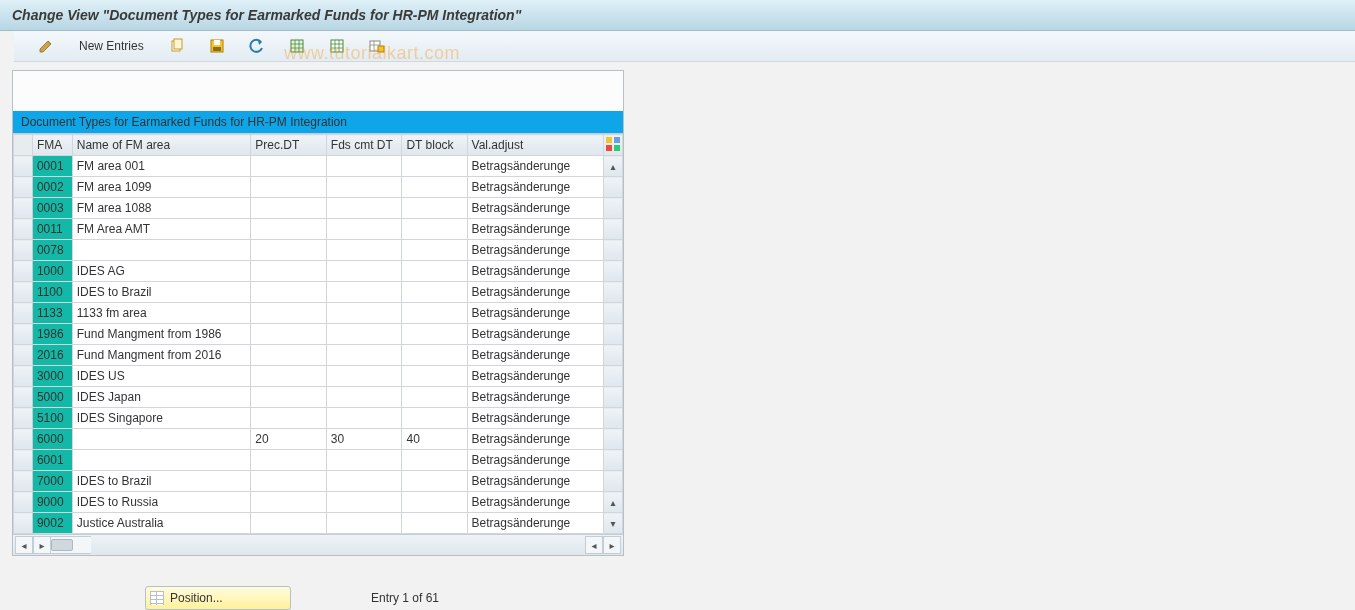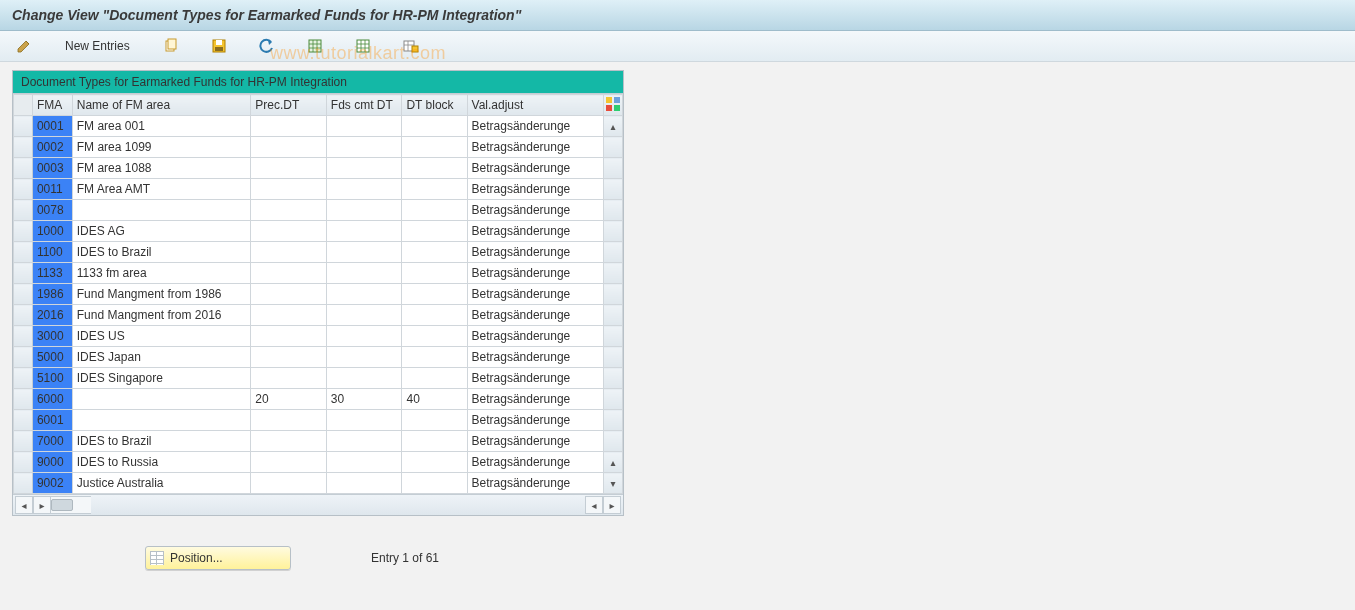--- a/index.html
+++ b/index.html
@@ -30,23 +30,24 @@
     color: #3a3a3a;
   }
 
   
   .toolbar {
     background: linear-gradient(to bottom, #f4f8fb 0%, #e2ecf2 100%);
     border-bottom: 1px solid #cfd8de;
     height: 30px;
     display: flex;
     align-items: center;
-    padding: 0 8px;
-    gap: 16px;
+    padding: 0 16px;
+    gap: 8px;
     position: relative;
+    margin-left: 14px;
   }
   .toolbar .tb-btn {
     display: inline-flex;
     align-items: center;
     justify-content: center;
     height: 22px;
     min-width: 22px;
     padding: 0 4px;
     border: 1px solid transparent;
     border-radius: 3px;
@@ -79,25 +80,26 @@
   
   .main {
     padding: 8px 12px;
   }
   .table-wrap {
     border: 1px solid #b7c0c7;
     width: 610px;
     background: #fcfcfc;
   }
   .table-caption {
-    background: #14b8a6;
+    background: #0ea5e9;
     border-bottom: 1px solid #c4cdd4;
     padding: 4px 8px;
     font-size: 12px;
     color: #333;
+    margin-top: 40px;
   }
   .grid {
     border-collapse: collapse;
     width: 100%;
     table-layout: fixed;
   }
   .grid th, .grid td {
     border: 1px solid #d0d6db;
     font-size: 12px;
     height: 20px;
@@ -120,21 +122,21 @@
   .grid .col-fds { width: 72px; }
   .grid .col-dtb { width: 62px; }
   .grid .col-val { width: 130px; }
   .grid .col-scroll { width: 18px; }
 
   .grid td.sel-cell {
     background: linear-gradient(to bottom, #eef3f7 0%, #dfe7ed 100%);
     border-right:1px solid #c4cdd4;
   }
   .grid td.fma-cell {
-    background: #3b82f6;
+    background: #14b8a6;
     color:#333;
   }
   .grid td.editable {
     background: #ffffff;
   }
   .grid th.config-cell, .grid td.scroll-cell {
     background: linear-gradient(to bottom, #eef3f7 0%, #dfe7ed 100%);
     text-align:center;
     padding:0;
   }

